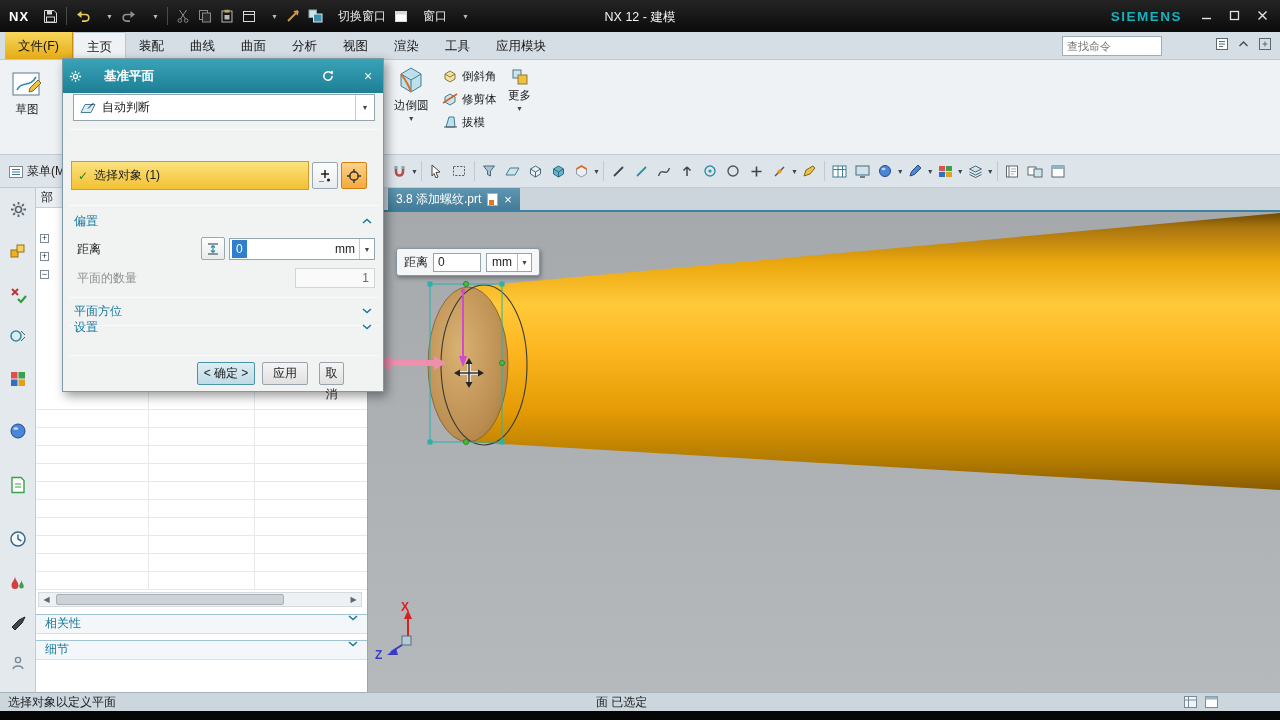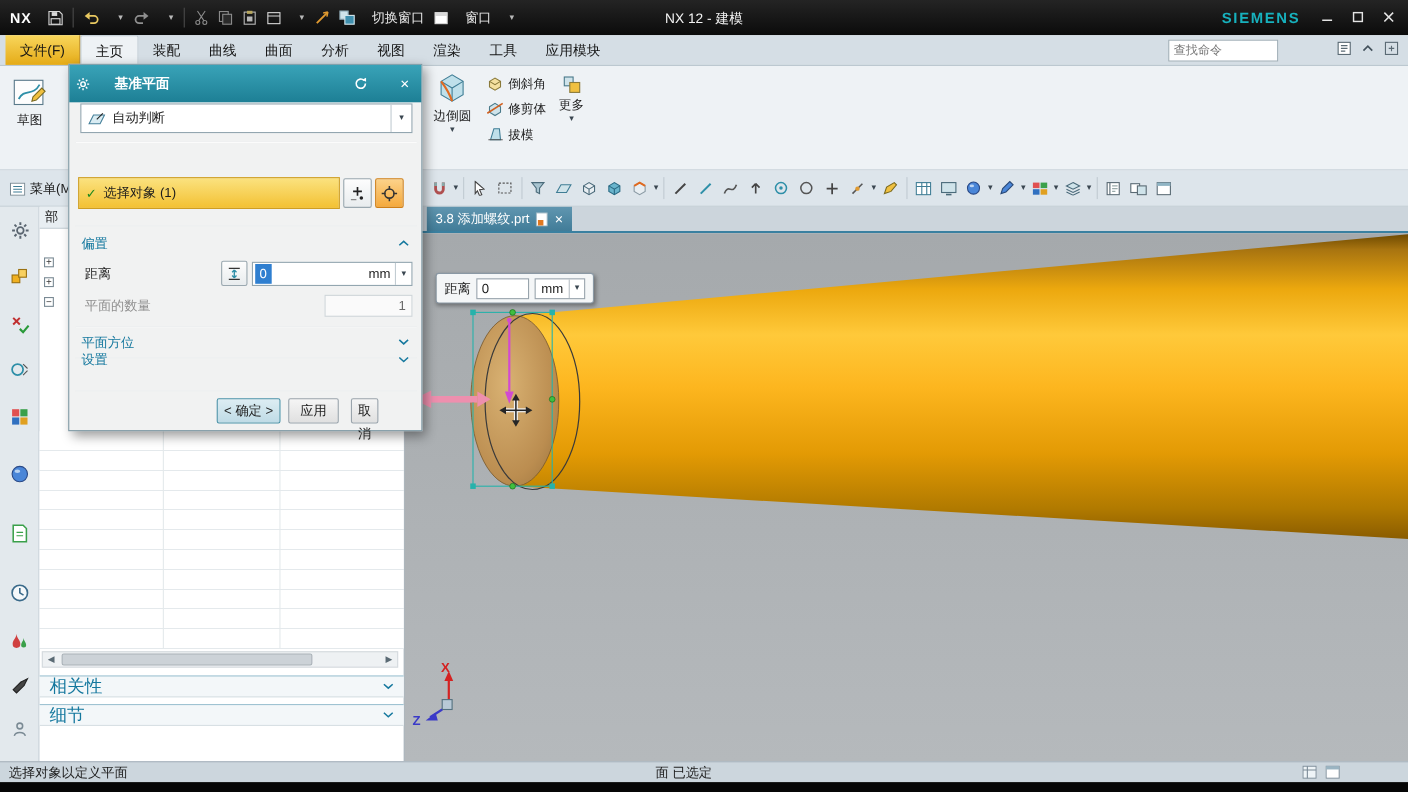--- a/index.html
+++ b/index.html
@@ -43,21 +43,21 @@
 #navigator{position:absolute;left:36px;top:188px;width:332px;height:504px;background:#fff;border-right:1px solid #9aa6ae}
 #nav-header{position:absolute;left:0;top:0;width:100%;height:20px;background:#e8eef2;border-bottom:1px solid #c8d0d6;display:flex;align-items:center;padding:0 5px;font-size:12px}
 .tree-row{position:absolute;left:4px;display:flex;align-items:center;gap:4px}
 .tree-box{width:9px;height:9px;border:1px solid #7a8a94;background:#fff;font-size:9px;line-height:7px;text-align:center;color:#333}
 #nav-grid{position:absolute;left:0;top:204px;width:100%;height:198px;
   background:repeating-linear-gradient(#fff,#fff 17px,#e4e9ec 17px,#e4e9ec 18px)}
 .nav-vline{position:absolute;top:0;width:1px;height:100%;background:#e4e9ec}
 #nav-hscroll{position:absolute;left:2px;top:404px;width:324px;height:15px;background:#eef1f3;border:1px solid #d4dade;display:flex;align-items:center}
 #nav-thumb{position:absolute;left:17px;top:1px;width:228px;height:11px;background:#ccd2d7;border:1px solid #aab2b8;border-radius:2px}
 .scroll-arrow{width:15px;font-size:8px;color:#5a6a74;text-align:center}
-.nav-sec{position:absolute;left:0;width:100%;height:20px;background:#f3f7f9;border-top:1px solid #9fc3d2;border-bottom:1px solid #d8e0e4;display:flex;align-items:center;justify-content:space-between;padding:0 9px;color:#15789e;font-size:16px}
+.nav-sec{position:absolute;left:0;width:100%;height:20px;background:#f3f7f9;border-top:1px solid #9fc3d2;border-bottom:1px solid #d8e0e4;display:flex;justify-content:space-between;padding:0 9px;color:#15789e;font-size:12px}
 
 #graphics{position:absolute;left:368px;top:188px;width:912px;height:504px}
 #gtabbar{position:absolute;left:0;top:0;width:100%;height:24px;background:#ccd5dc;border-bottom:2px solid #3a80a0;display:flex;align-items:flex-end}
 #part-tab{margin-left:20px;height:22px;background:linear-gradient(#6096b0,#417c98);color:#fff;display:flex;align-items:center;gap:6px;padding:0 8px;font-size:12px}
 #canvas{position:absolute;left:0;top:24px;width:912px;height:480px;background:linear-gradient(#a5a9ac,#b5b9bc);overflow:hidden}
 #minitoolbar{position:absolute;left:28px;top:36px;height:28px;background:#f4f6f7;border:1px solid #8a98a4;border-radius:3px;box-shadow:1px 2px 4px rgba(0,0,0,.35);display:flex;align-items:center;gap:5px;padding:0 7px;z-index:10}
 .mt-input{width:48px;height:19px;background:#fff;border:1px solid #98a4ac;font-size:12px;padding:0 4px;line-height:17px}
 .mt-unit{height:19px;background:#fff;border:1px solid #98a4ac;display:flex;align-items:center}
 .mt-unit .u{padding:0 5px;font-size:12px}
 .mt-unit .c{width:14px;height:100%;border-left:1px solid #b8c0c6;display:flex;align-items:center;justify-content:center}

